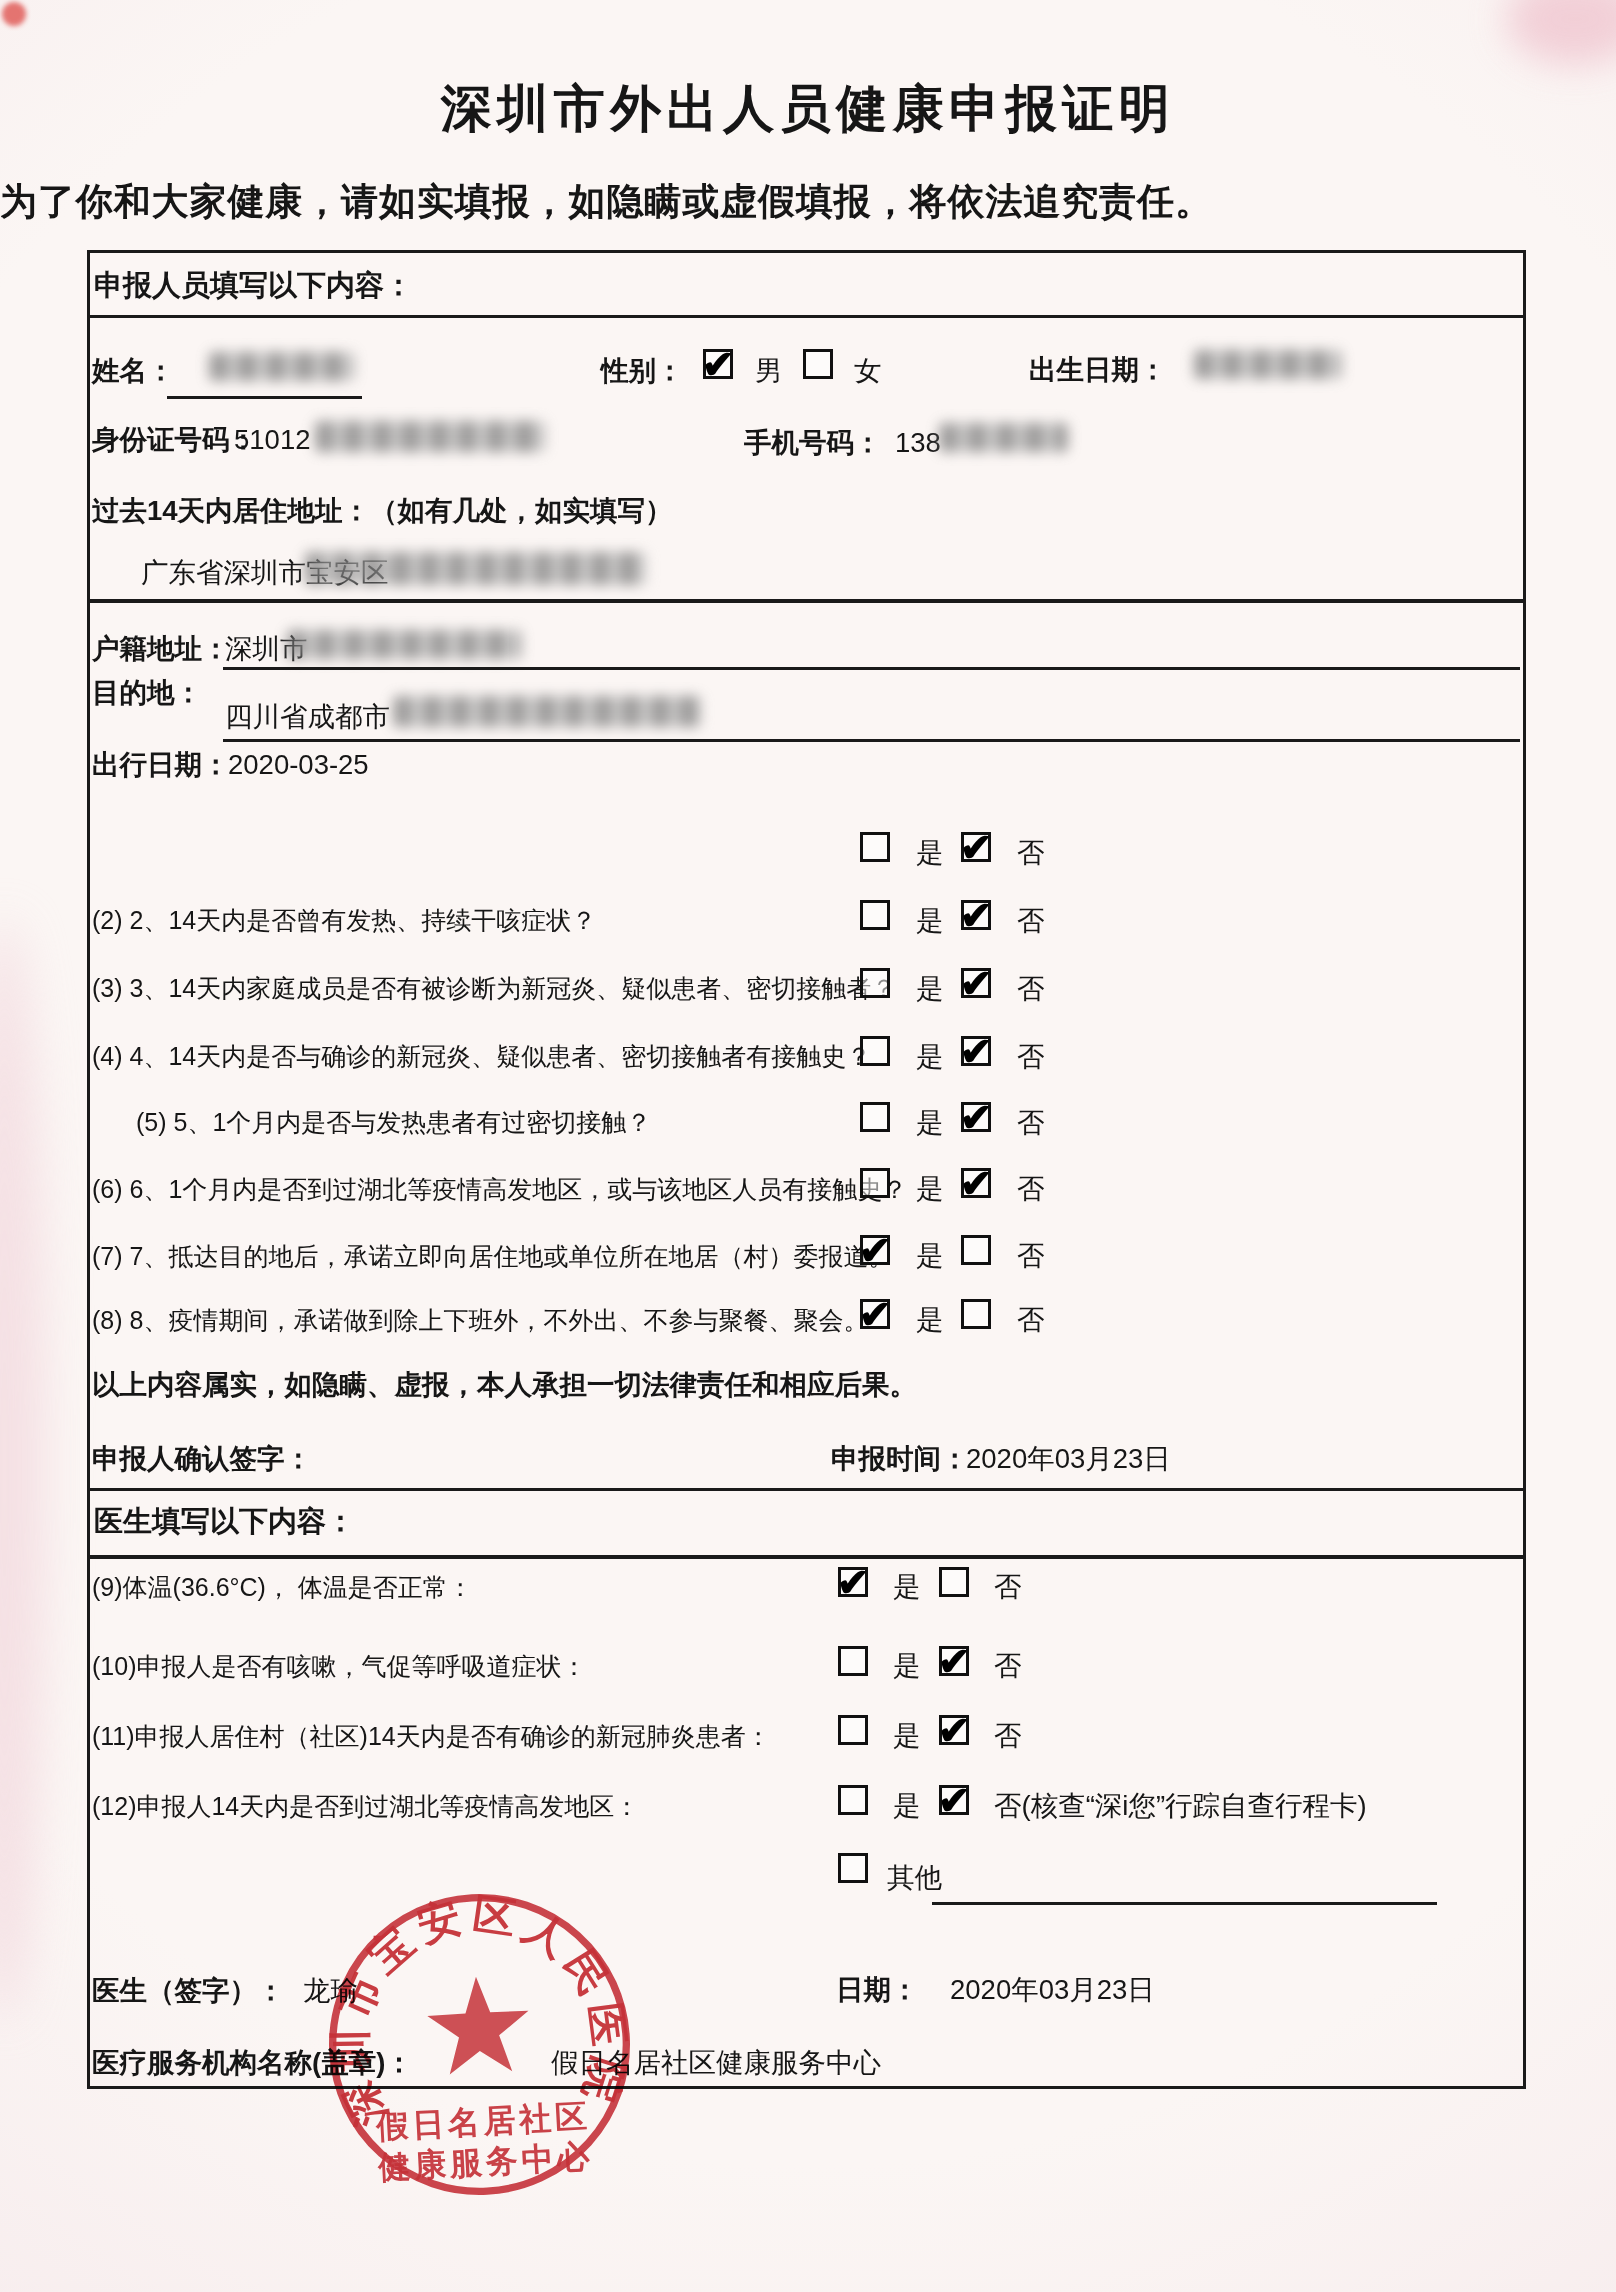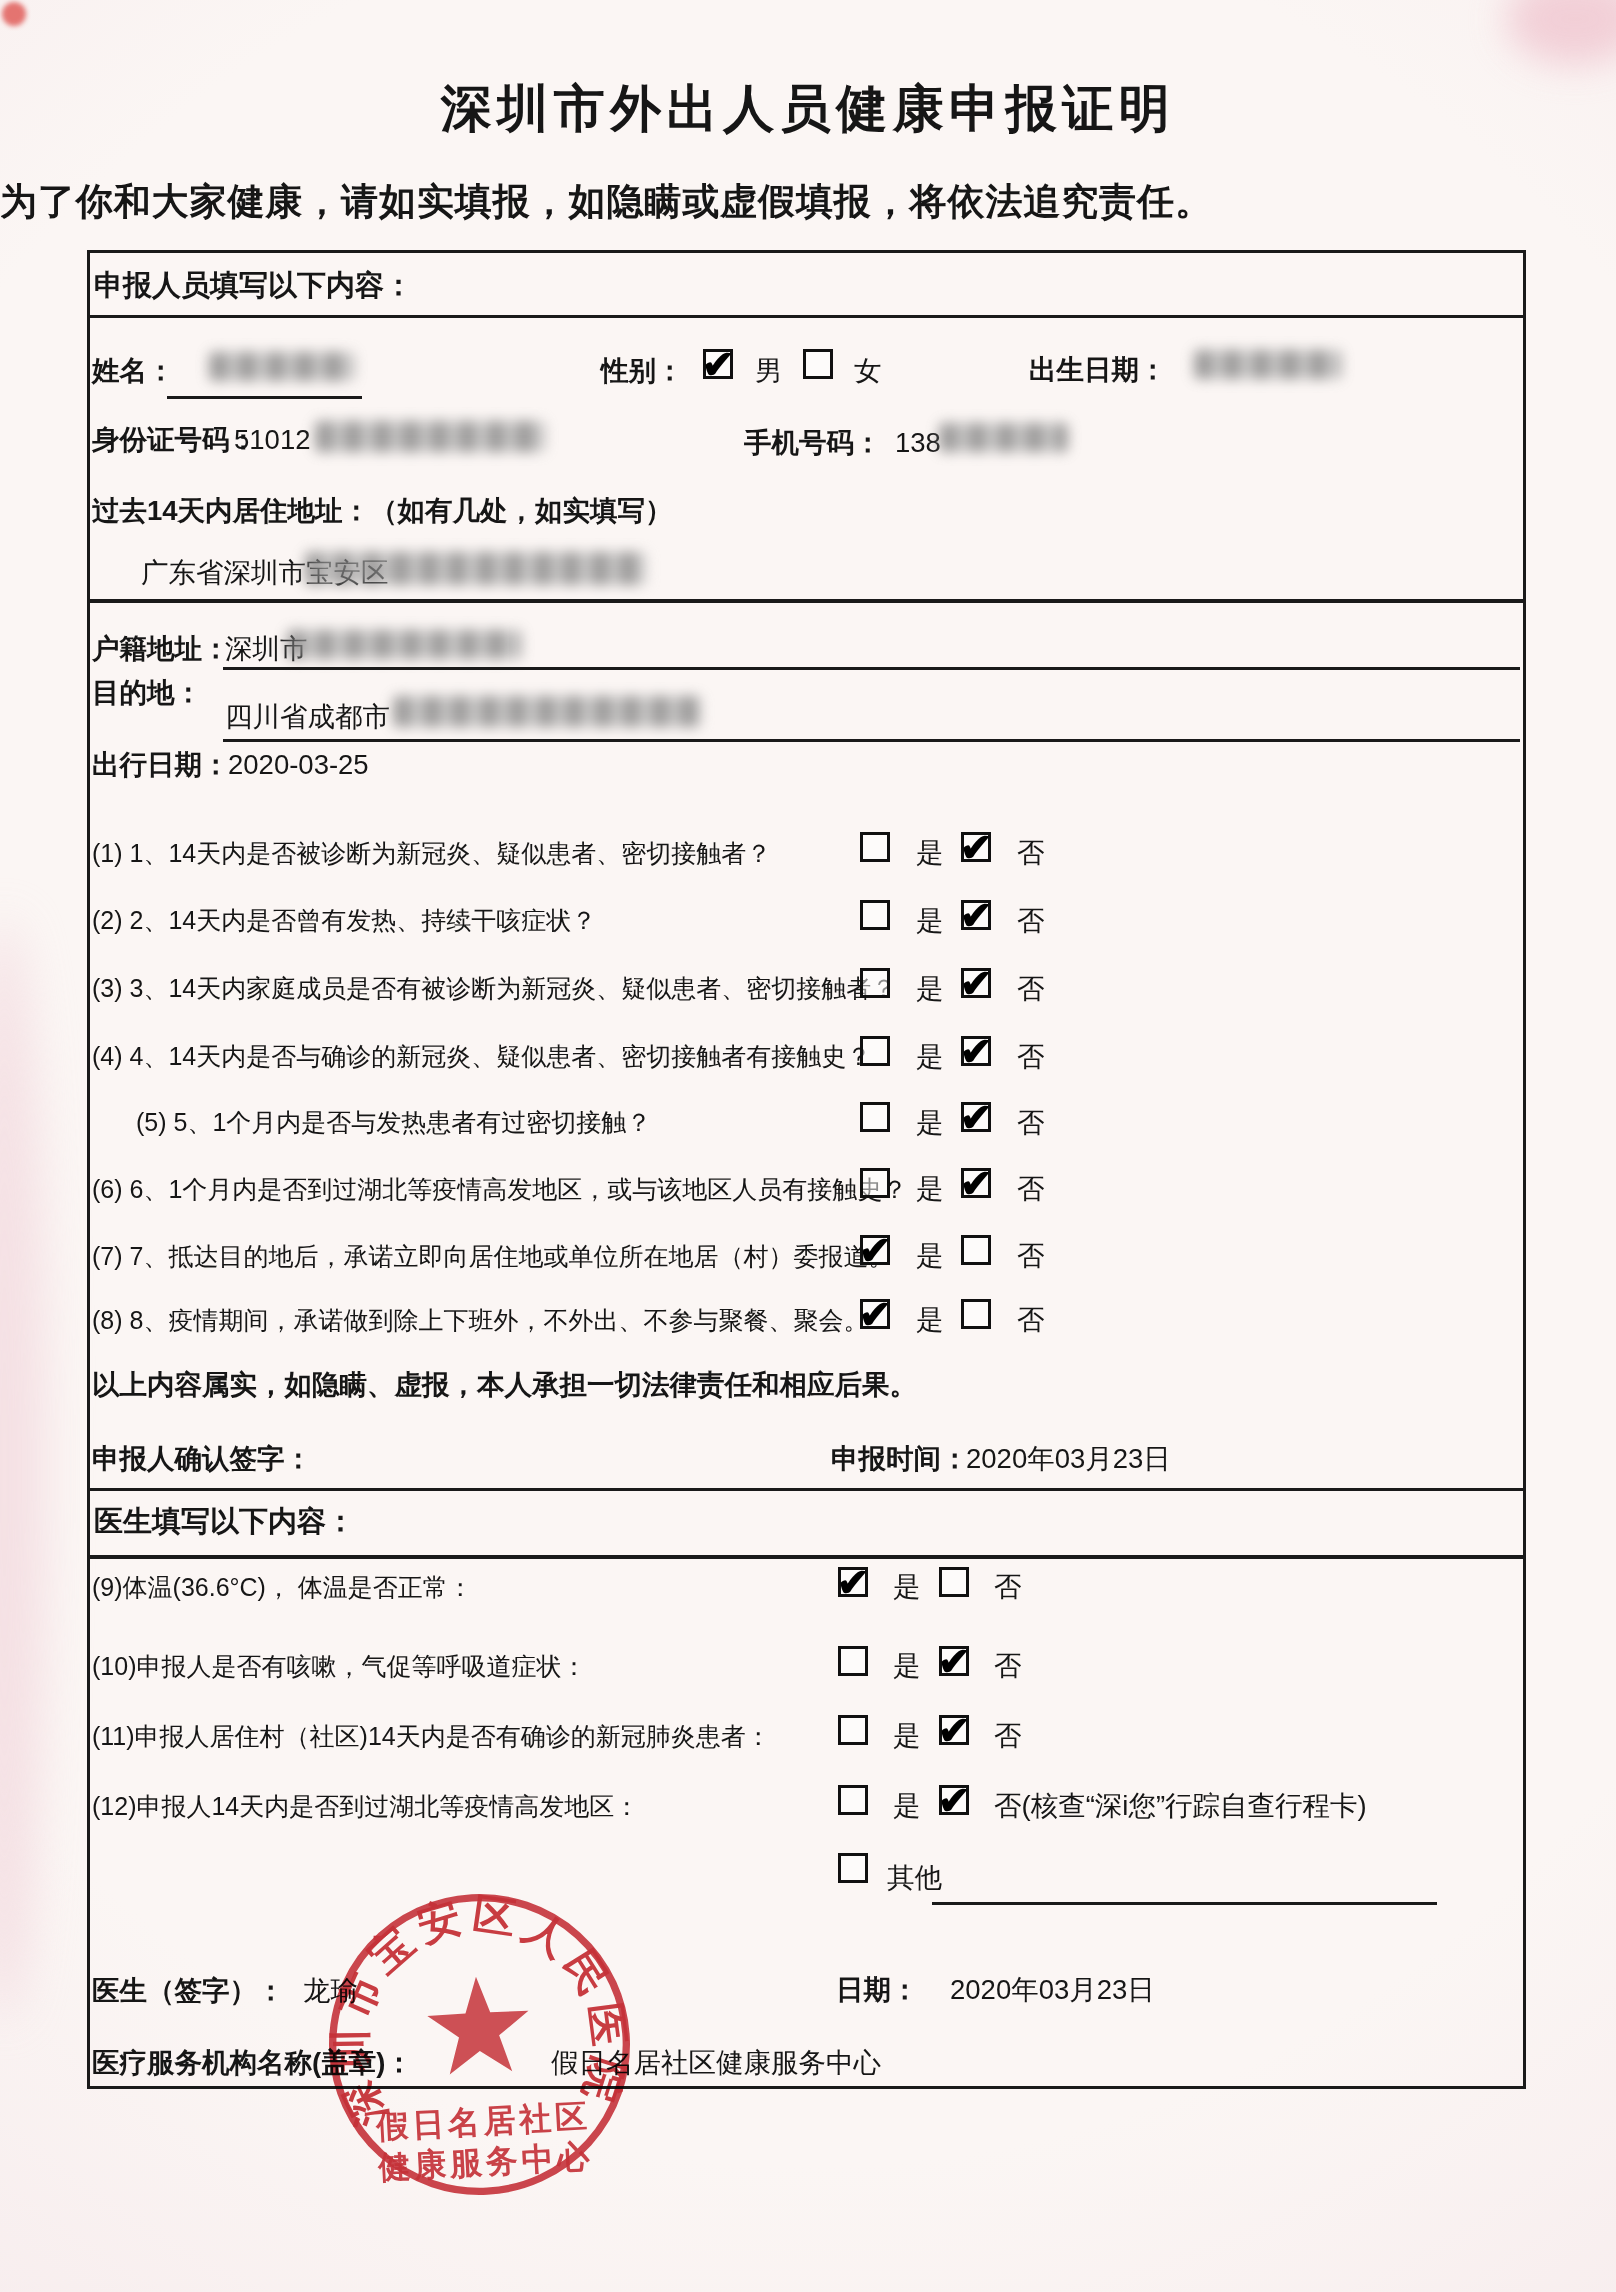--- a/index.html
+++ b/index.html
@@ -88,21 +88,20 @@
   <div class="underline" style="left:223px;top:667px;width:1297px;"></div>
 
   <div class="txt b" style="left:92px;top:676px;">目的地：</div>
   <div class="txt" style="left:225px;top:700px;">四川省成都市</div>
   <div class="redacted" style="left:393px;top:696px;width:308px;height:31px;"></div>
   <div class="underline" style="left:223px;top:739px;width:1297px;"></div>
 
   <div class="txt b" style="left:92px;top:748px;">出行日期：</div>
   <div class="txt" style="left:228px;top:748px;">2020-03-25</div>
 
-  <div class="txt q" style="left:92px;top:838px;">(1) 1、14天内是否被诊断为新冠炎、疑似患者、密切接触者？</div>
   <span class="cb" style="left:860px;top:832px;"></span>
   <div class="txt" style="left:916px;top:836px;">是</div>
   <span class="cb checked" style="left:961px;top:832px;">✔</span>
   <div class="txt" style="left:1017px;top:836px;">否</div>
 
   <div class="txt q" style="left:92px;top:905px;">(2) 2、14天内是否曾有发热、持续干咳症状？</div>
   <span class="cb" style="left:860px;top:900px;"></span>
   <div class="txt" style="left:916px;top:904px;">是</div>
   <span class="cb checked" style="left:961px;top:900px;">✔</span>
   <div class="txt" style="left:1017px;top:904px;">否</div>

